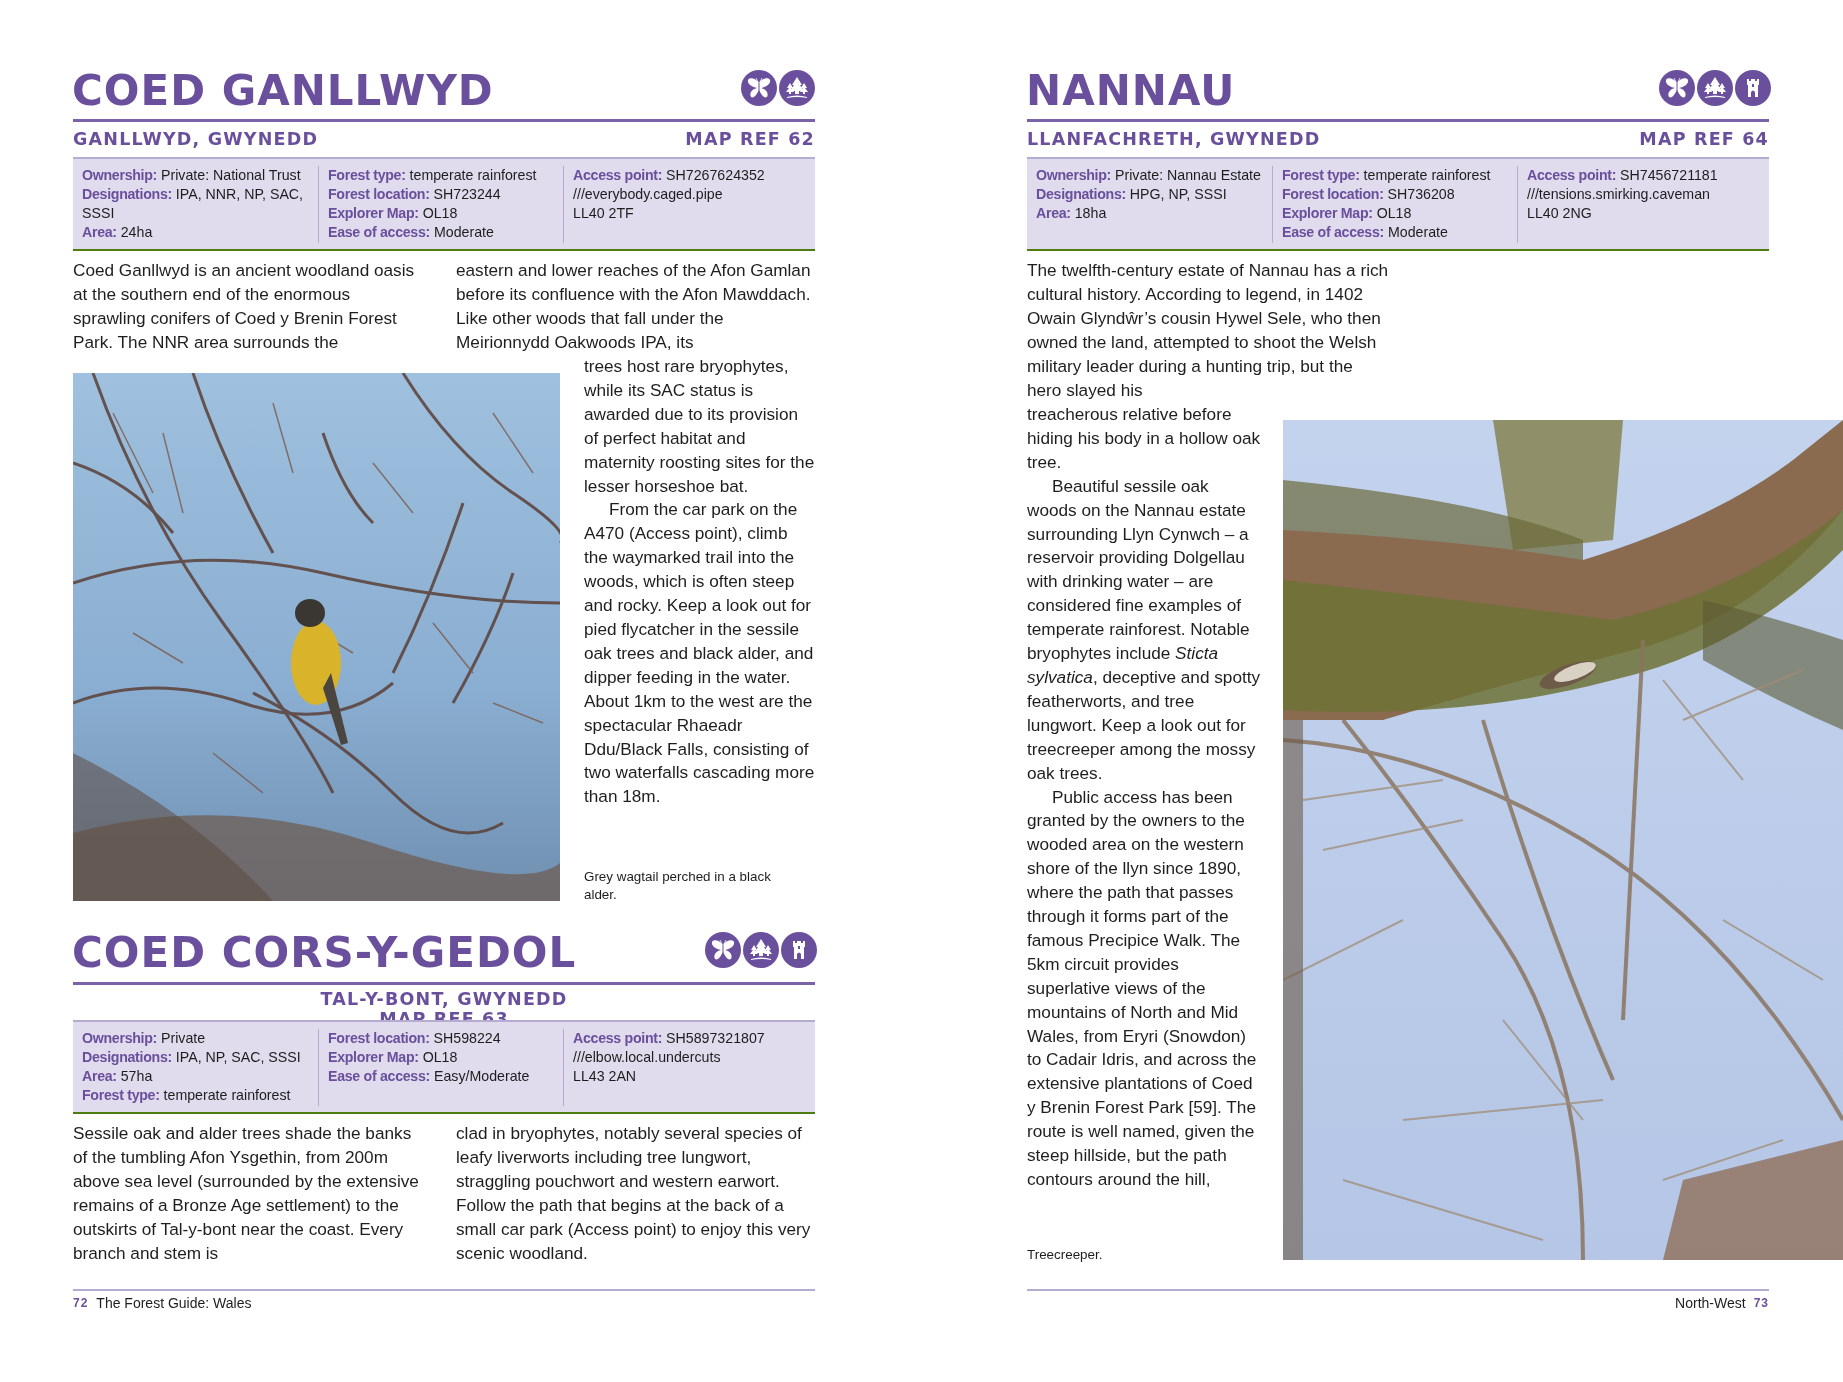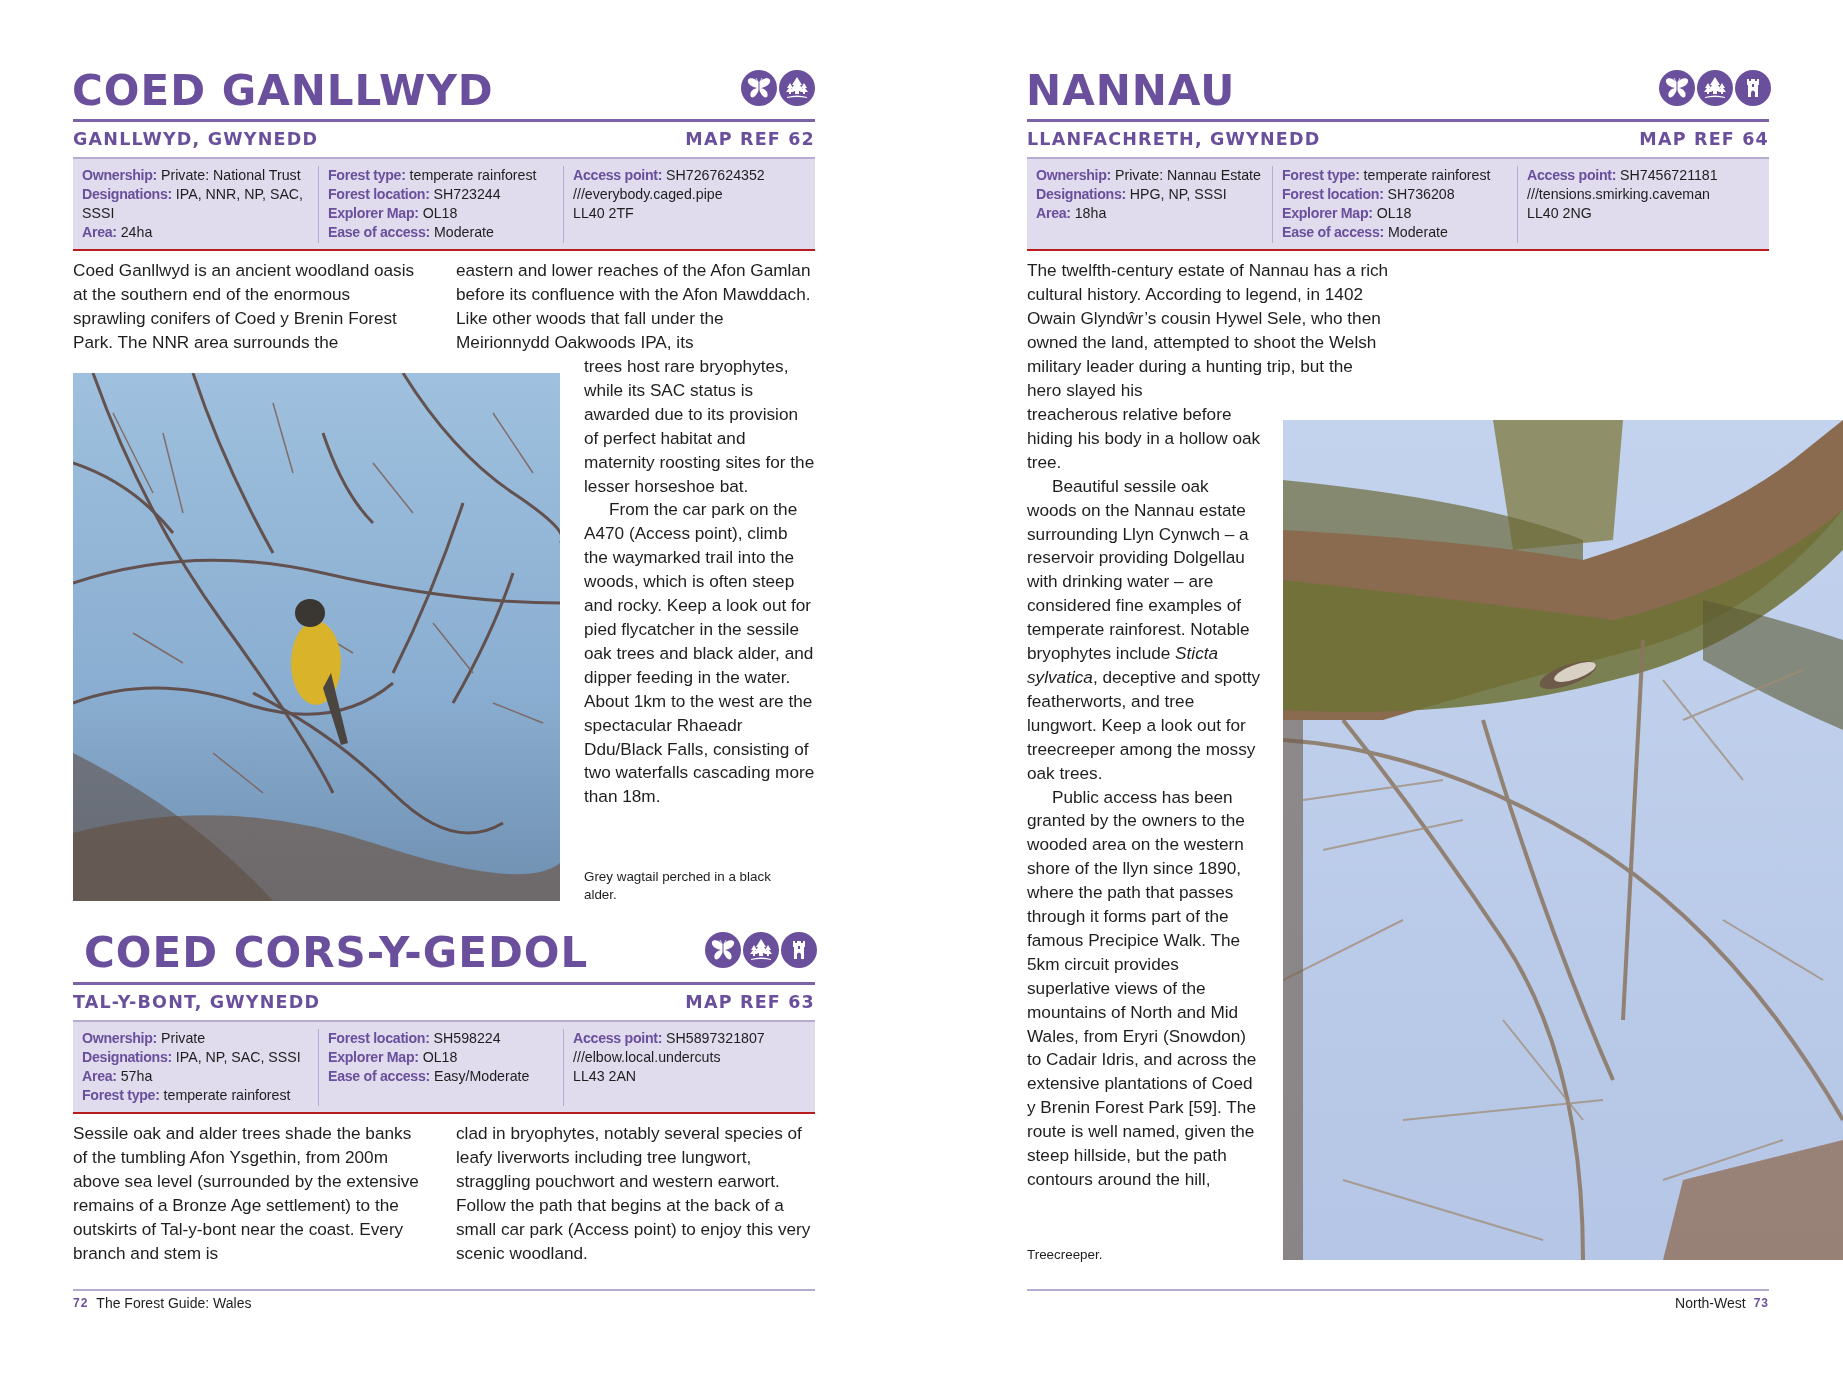--- a/index.html
+++ b/index.html
@@ -32,21 +32,21 @@
   .rule-strong { height: 3px; background: #7b63aa; }
   .subhead {
     display: flex; justify-content: space-between; align-items: center;
     font-family: "DejaVu Sans", sans-serif; font-weight: bold;
     color: #6a4f9c; font-size: 17.5px; letter-spacing: 1.2px;
   }
 
   .infobox {
     background: #e0dcee;
     border-top: 2px solid #b6acd2;
-    border-bottom: 2px solid #b91c1c;
+    border-bottom: 2px solid #4d7c0f;
     display: flex;
     padding: 7px 0 6px 0;
     font-family: "Liberation Sans", sans-serif;
     font-size: 14.2px;
     line-height: 19px;
   }
   .infobox .col { padding: 0 8px 0 9px; border-right: 1.5px solid #b6acd2; }
   .infobox .col:last-child { border-right: none; }
   .lbl { color: #6a4f9c; font-weight: bold; font-family: "Liberation Sans Narrow", "Liberation Sans", sans-serif; letter-spacing: -0.3px; }
   .val { color: #1e1e1e; }
@@ -174,40 +174,40 @@
       </g>
       <path d="M0 460 Q150 420 300 470 T487 490 L487 528 L0 528 Z" fill="#6e5a4e" opacity="0.7"></path>
       <path d="M0 380 Q120 440 200 528 L0 528 Z" fill="#5c4a40" opacity="0.55"></path>
       <ellipse cx="243" cy="290" rx="25" ry="42" fill="#d9b42a"></ellipse>
       <ellipse cx="237" cy="240" rx="15" ry="14" fill="#3a3632"></ellipse>
       <path d="M258 300 L275 370 L268 372 L250 315 Z" fill="#4b4540"></path>
     </svg>
   </div>
   <div class="abs caption" style="left:584px; top:868px; width:200px;">Grey wagtail perched in a black alder.</div>
 
-  <div class="abs title" style="left:84px; top:932px;">COED CORS-Y-GEDOL</div>
+  <div class="abs title" style="left:72px; top:932px;">COED CORS-Y-GEDOL</div>
   <div class="abs icons" style="left:705px; top:932px;">
     <span class="icon-circle">
         <svg>
           <use href="#sym-butterfly"></use>
         </svg>
       </span>
     <span class="icon-circle">
         <svg>
           <use href="#sym-trees"></use>
         </svg>
       </span>
     <span class="icon-circle">
         <svg>
           <use href="#sym-castle"></use>
         </svg>
       </span>
   </div>
   <div class="abs rule-strong" style="left:73px; top:982px; width:742px;"></div>
-  <div class="abs subhead" style="left:73px; top:989px; width:742px; height:26px;">
+  <div class="abs subhead" style="left:73px; top:989px; width:742px; height:26px;flex-direction:column;">
     <span>TAL-Y-BONT, GWYNEDD</span>
     <span>MAP REF 63</span>
   </div>
   <div class="abs infobox" style="left:73px; top:1020px; width:742px; height:94px;">
     <div class="col" style="width:246px;">
       <div><span class="lbl">Ownership:</span> <span class="val">Private</span></div>
       <div><span class="lbl">Designations:</span> <span class="val">IPA, NP, SAC, SSSI</span></div>
       <div><span class="lbl">Area:</span> <span class="val">57ha</span></div>
       <div><span class="lbl">Forest type:</span> <span class="val">temperate rainforest</span></div>
     </div>

